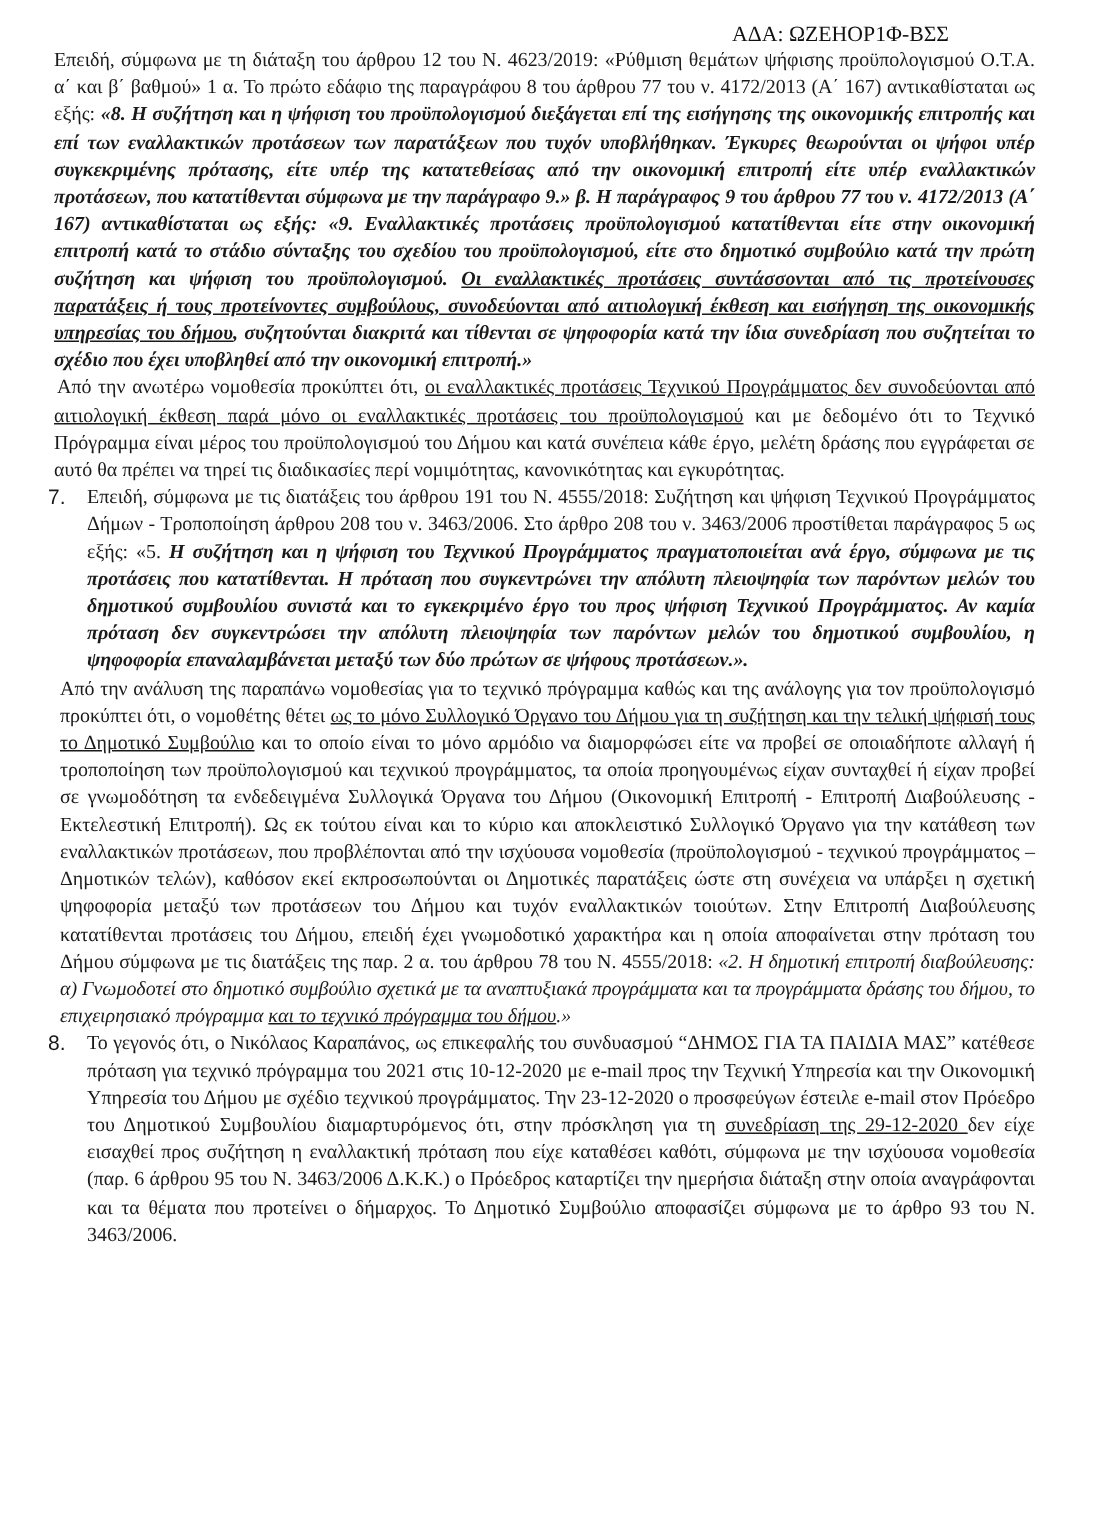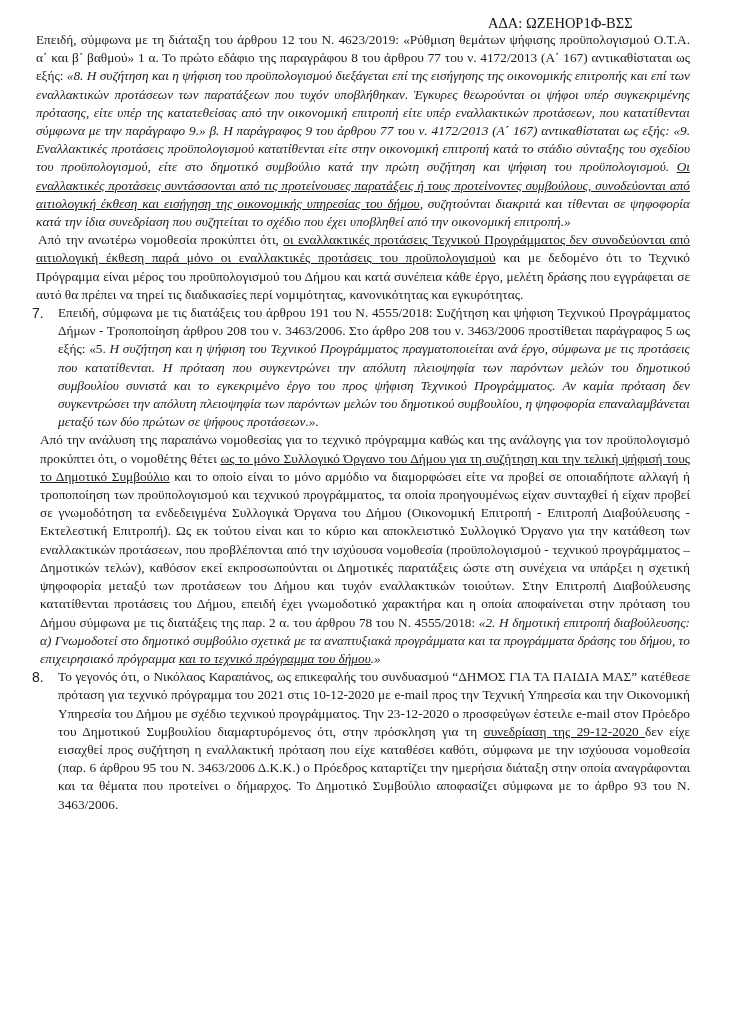--- a/index.html
+++ b/index.html
@@ -10,21 +10,21 @@
   .ada {
     position: absolute; top: 4px; left: 488px;
     font-family: Liberation Serif, serif; font-size: 14.5px; color: #111; margin-top: 11px;
   }
   .page {
     position: absolute; top: 31px; left: 36px; width: 654px;
     font-size: 13.3px; line-height: 18.2px; text-align: justify;
   }
   .para { margin: 0; }
   .b { font-weight: normal; }
-  .bi { font-weight: normal; font-style: italic; }
+  .bi { font-weight: bold; font-style: italic; }
   .i { font-style: italic; }
   .u { text-decoration: underline; }
   .numbered { position: relative; padding-left: 22px; }
   .num {
     position: absolute; left: -4px; top: 0;
     font-family: "Liberation Sans", sans-serif; font-size: 14px;
   }
   .indent-first { text-indent: 2px; }
 </style>
 </head>

